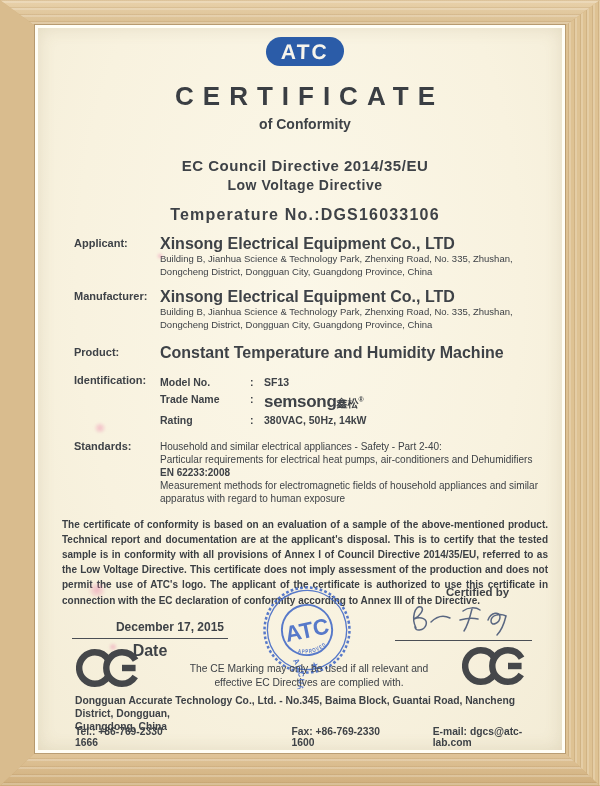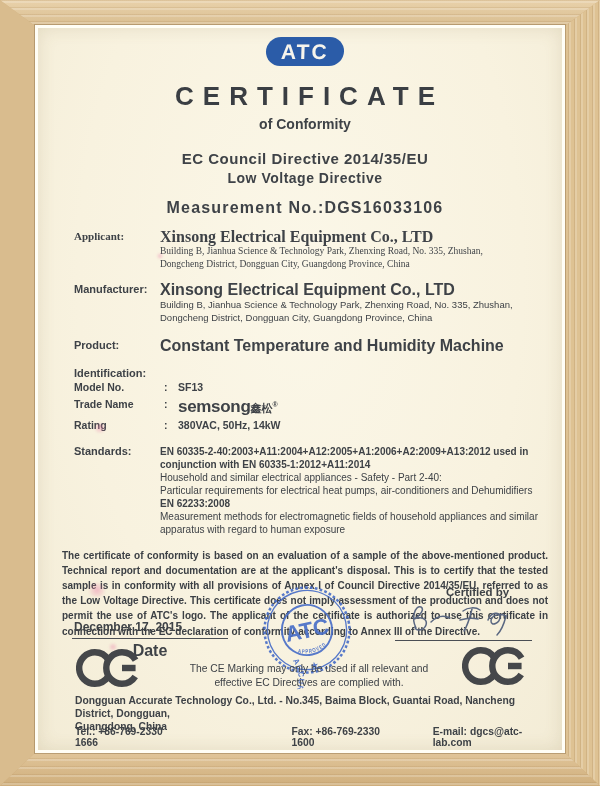--- a/index.html
+++ b/index.html
@@ -30,42 +30,42 @@
     padding:0 14px 0 24px;box-sizing:border-box;overflow:hidden;
     color:#3e4247;}
   .smudge{position:absolute;border-radius:50%;background:radial-gradient(circle,rgba(236,130,170,.5),rgba(236,130,170,0) 70%);filter:blur(1px);pointer-events:none;}
   
   .hdr{text-align:center;padding-top:9px;}
   .logo-pill{display:inline-block;background:#2b5ca8;color:#f6f4ec;font-weight:bold;
     font-size:21px;letter-spacing:2px;line-height:29px;padding:0 15px;border-radius:16px;
     transform:skewX(-2deg);}
   .title{font-size:26px;font-weight:bold;letter-spacing:9px;text-indent:9px;color:#3a3e43;margin-top:15px;}
   .conf{font-size:14px;font-weight:bold;margin-top:4px;text-align:center;}
-  .dir1{font-size:15px;font-weight:bold;margin-top:18px;letter-spacing:.5px;}
+  .dir1{font-size:15px;font-weight:bold;margin-top:25px;letter-spacing:.5px;}
   .dir2{font-size:14px;font-weight:bold;margin-top:3px;letter-spacing:.5px;}
   .reg{font-size:16px;font-weight:bold;margin-top:13px;letter-spacing:1.2px;}
   
   .rows{margin-left:12px;}
   .row{display:flex;align-items:flex-start;}
   .rlabel{flex:none;width:86px;font-size:11px;font-weight:bold;}
   .rval{flex:1;font-size:9.5px;line-height:13px;}
   .cname{font-size:16px;font-weight:bold;margin-bottom:2px;}
-  .mt1{margin-top:13px;font-family:Liberation Serif, serif;} .mt2{margin-top:12px;} .mt3{margin-top:15px;} .mt4{margin-top:13px;flex-direction:column;} .mt5{margin-top:11px;}
+  .mt1{margin-top:13px;} .mt2{margin-top:12px;} .mt3{margin-top:15px;} .mt4{margin-top:13px;} .mt5{margin-top:11px;}
   .ident-row{display:flex;font-size:10.5px;font-weight:bold;line-height:17px;}
   .ikey{width:90px;flex:none;} .isep{width:14px;flex:none;}
   .brand{font-size:17px;letter-spacing:-.3px;} .brand-cjk{font-size:11px;} .brand-reg{font-size:7px;vertical-align:super;}
   .std-line{font-size:10px;line-height:13px;} .std-line.b{font-weight:bold;}
   
   .para{margin-top:12px;font-size:10px;font-weight:bold;line-height:15.2px;text-align:justify;color:#3c4045;}
   
   .zone{position:absolute;left:0;right:0;bottom:0;height:174px;}
   .certby{position:absolute;left:408px;top:10px;width:140px;text-align:left;font-size:11.5px;font-weight:bold;}
   .sig{position:absolute;left:362px;top:22px;width:130px;height:40px;}
   .sigline{position:absolute;left:357px;top:64px;width:137px;border-top:1.3px solid #4a4e54;}
-  .dateval{position:absolute;left:36px;top:44px;width:150px;text-align:left;font-size:12px;font-weight:bold;}
+  .dateval{position:absolute;left:36px;top:44px;width:150px;text-align:right;font-size:12px;font-weight:bold;}
   .dateline{position:absolute;left:34px;top:62px;width:156px;border-top:1.3px solid #4a4e54;}
   .datelabel{position:absolute;left:34px;top:66px;width:156px;text-align:center;font-size:16px;font-weight:bold;}
   .stamp{position:absolute;left:213px;top:-2px;width:112px;height:112px;transform:rotate(-12deg);opacity:.92;}
   .ce{position:absolute;width:72px;height:40px;}
   .ce.l{left:38px;top:72px;} .ce.r{left:424px;top:70px;}
   .notice{position:absolute;left:121px;top:86px;width:300px;text-align:center;font-size:10.3px;font-weight:normal;line-height:13.5px;}
   .addr{position:absolute;left:37px;right:16px;top:118px;font-size:10.3px;font-weight:bold;line-height:13px;}
   .contact{position:absolute;left:37px;right:20px;top:150px;display:flex;font-size:10.3px;font-weight:bold;gap:44px;}
   .contact .c2{margin-left:76px;} .contact .c3{margin-left:auto;}
 </style>
@@ -86,21 +86,21 @@
     <div class="smudge" style="left:48px;top:555px;width:22px;height:14px;"></div>
     <div class="smudge" style="left:70px;top:615px;width:10px;height:8px;"></div>
     <div class="smudge" style="left:118px;top:225px;width:8px;height:6px;"></div>
 
     <div class="hdr">
       <div class="logo-pill">ATC</div>
       <div class="title">CERTIFICATE</div>
       <div class="conf">of Conformity</div>
       <div class="dir1">EC Council Directive 2014/35/EU</div>
       <div class="dir2">Low Voltage Directive</div>
-      <div class="reg">Measurement No.:DGS16033106</div>
+      <div class="reg">Temperature No.:DGS16033106</div>
     </div>
 
     <div class="rows">
       <div class="row mt1">
         <div class="rlabel">Applicant:</div>
         <div class="rval">
           <div class="cname">Xinsong Electrical Equipment Co., LTD</div>
           <div>Building B, Jianhua Science &amp; Technology Park, Zhenxing Road, No. 335, Zhushan,</div>
           <div>Dongcheng District, Dongguan City, Guangdong Province, China</div>
         </div>
@@ -135,21 +135,20 @@
           <div class="ident-row">
             <span class="ikey">Rating</span>
             <span class="isep">:</span>
             <span>380VAC, 50Hz, 14kW</span>
           </div>
         </div>
       </div>
       <div class="row mt5">
         <div class="rlabel">Standards:</div>
         <div class="rval">
-          <div class="std-line b">EN 60335-2-40:2003+A11:2004+A12:2005+A1:2006+A2:2009+A13:2012 used in conjunction with EN 60335-1:2012+A11:2014</div>
           <div class="std-line">Household and similar electrical appliances - Safety - Part 2-40:</div>
           <div class="std-line">Particular requirements for electrical heat pumps, air-conditioners and Dehumidifiers</div>
           <div class="std-line b">EN 62233:2008</div>
           <div class="std-line">Measurement methods for electromagnetic fields of household appliances and similar apparatus with regard to human exposure</div>
         </div>
       </div>
     </div>
 
     <div class="para">The certificate of conformity is based on an evaluation of a sample of the above-mentioned product. Technical report and documentation are at the applicant's disposal. This is to certify that the tested sample is in conformity with all provisions of Annex I of Council Directive 2014/35/EU, referred to as the Low Voltage Directive. This certificate does not imply assessment of the production and does not permit the use of ATC's logo. The applicant of the certificate is authorized to use this certificate in connection with the EC declaration of conformity according to Annex III of the Directive.</div>
 

